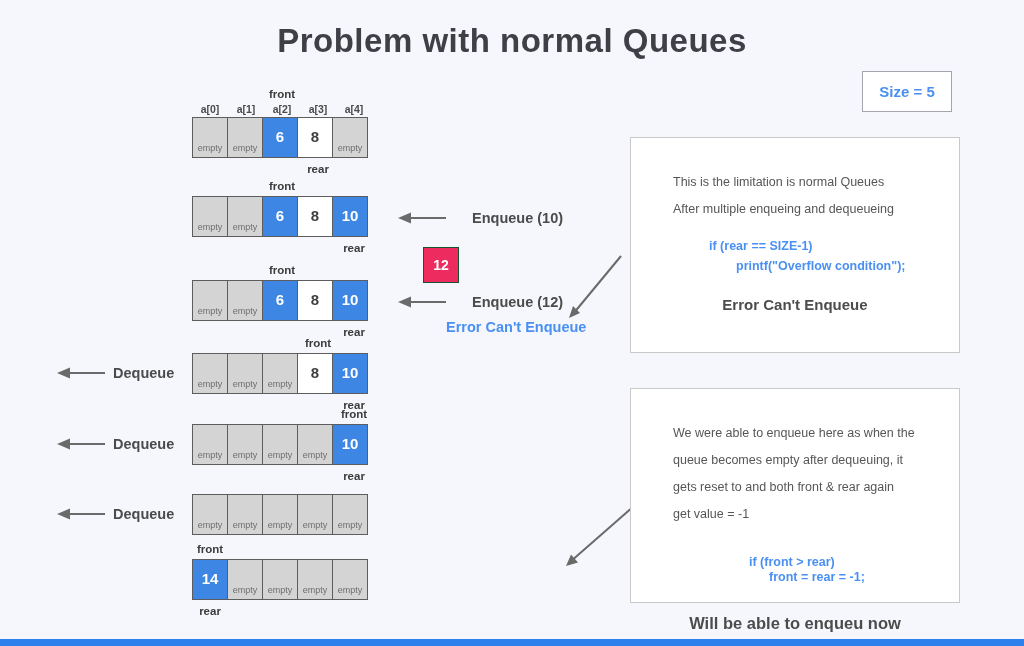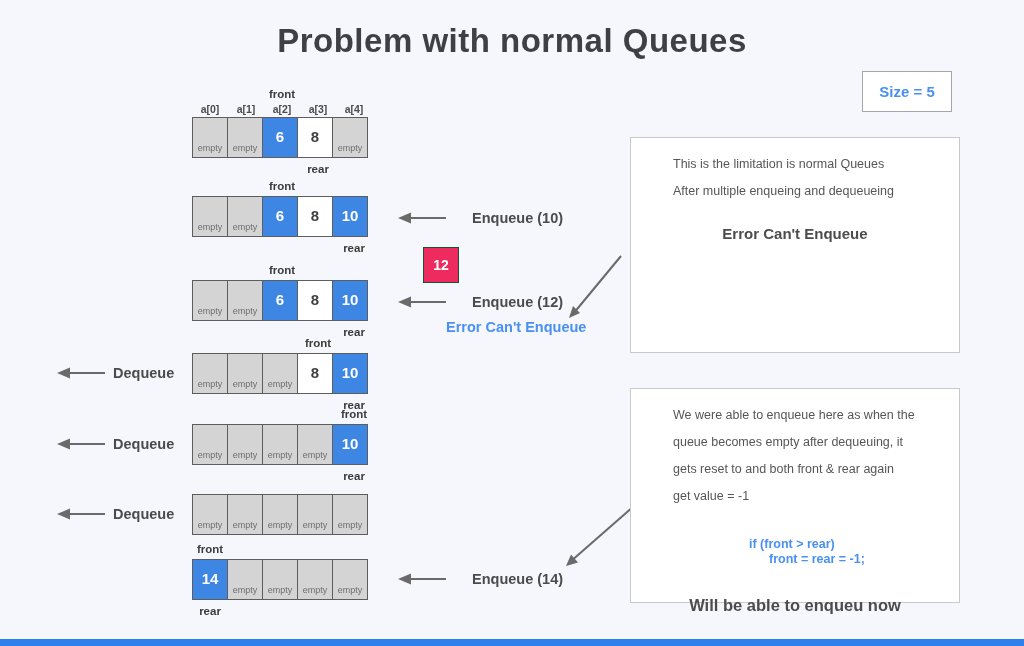--- a/index.html
+++ b/index.html
@@ -56,21 +56,21 @@
            border:1px solid #14532d;display:flex;align-items:center;justify-content:center;
            color:#ffffff;font-weight:bold;font-size:14px;box-sizing:border-box;}
 
   
   .diag{position:absolute;}
   .diag-top{left:563px;top:248px;}
   .diag-bottom{left:558px;top:498px;}
 
   
   .infobox{position:absolute;left:630px;width:330px;background:#ffffff;border:1px solid #c9c9c9;
-           box-sizing:border-box;padding:13px 14px 0 42px;}
+           box-sizing:border-box;padding:31px 14px 0 42px;}
   .infobox.top{top:137px;height:216px;}
   .infobox.bottom{top:388px;height:215px;}
   .infobox .line{font-size:12.5px;line-height:27px;color:#565656;}
   .infobox .lead{margin-top:27px;}
   .infobox .code{font-weight:bold;font-size:12.5px;color:#4a90f2;line-height:20px;white-space:pre;}
   .infobox.top .codeblock{margin-top:13px;}
   .infobox.top .code.c0{margin-left:36px;}
   .infobox.top .code.c1{margin-left:63px;}
   .infobox.bottom .codeblock{margin-top:27px;}
   .infobox.bottom .code{line-height:15px;}
@@ -255,27 +255,20 @@
   </div>
 
   <div class="op enq op-enq12">
     <svg width="48" height="14" viewBox="0 0 48 14">
       <line x1="10" y1="7" x2="48" y2="7" stroke="#6a6a6a" stroke-width="2.2"></line>
       <polygon points="0,7 13,1.5 13,12.5" fill="#6a6a6a"></polygon>
     </svg>
     <span class="lbl">Enqueue (12)</span>
   </div>
 
-  <div class="op enq op-enq14">
-    <svg width="48" height="14" viewBox="0 0 48 14">
-      <line x1="10" y1="7" x2="48" y2="7" stroke="#6a6a6a" stroke-width="2.2"></line>
-      <polygon points="0,7 13,1.5 13,12.5" fill="#6a6a6a"></polygon>
-    </svg>
-    <span class="lbl">Enqueue (14)</span>
-  </div>
 
   <div class="op deq op-deq1">
     <svg width="48" height="14" viewBox="0 0 48 14">
       <line x1="10" y1="7" x2="48" y2="7" stroke="#6a6a6a" stroke-width="2.2"></line>
       <polygon points="0,7 13,1.5 13,12.5" fill="#6a6a6a"></polygon>
     </svg>
     <span class="lbl">Dequeue</span>
   </div>
 
   <div class="op deq op-deq2">
@@ -303,20 +296,24 @@
     <polygon points="6,70 17,65 10,58" fill="#6a6a6a"></polygon>
   </svg>
   <svg class="diag diag-bottom" width="82" height="74" viewBox="0 0 82 74">
     <line x1="76" y1="8" x2="12" y2="64" stroke="#6a6a6a" stroke-width="2"></line>
     <polygon points="8,68 20,64.5 13,56.5" fill="#6a6a6a"></polygon>
   </svg>
 
   <div class="infobox top">
     <div class="line">This is the limitation is normal Queues</div>
     <div class="line">After multiple enqueing and dequeueing</div>
+    <div class="codeblock">
+      <div class="code c0">if (rear == SIZE-1)</div>
+      <div class="code c1">printf("Overflow condition");</div>
+    </div>
     <div class="boxfooter">Error Can't Enqueue</div>
   </div>
 
   <div class="infobox bottom">
     <div class="line">We were able to enqueue here as when the</div>
     <div class="line">queue becomes empty after dequeuing, it</div>
     <div class="line">gets reset to and both front &amp; rear again</div>
     <div class="line">get value = -1</div>
     <div class="codeblock">
       <div class="code c0">if (front &gt; rear)</div>

